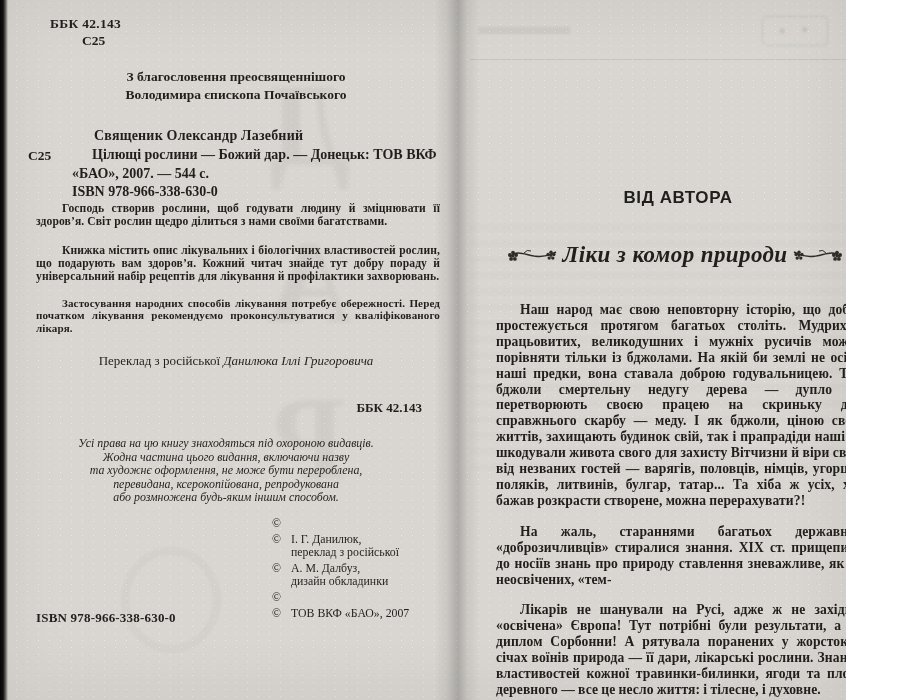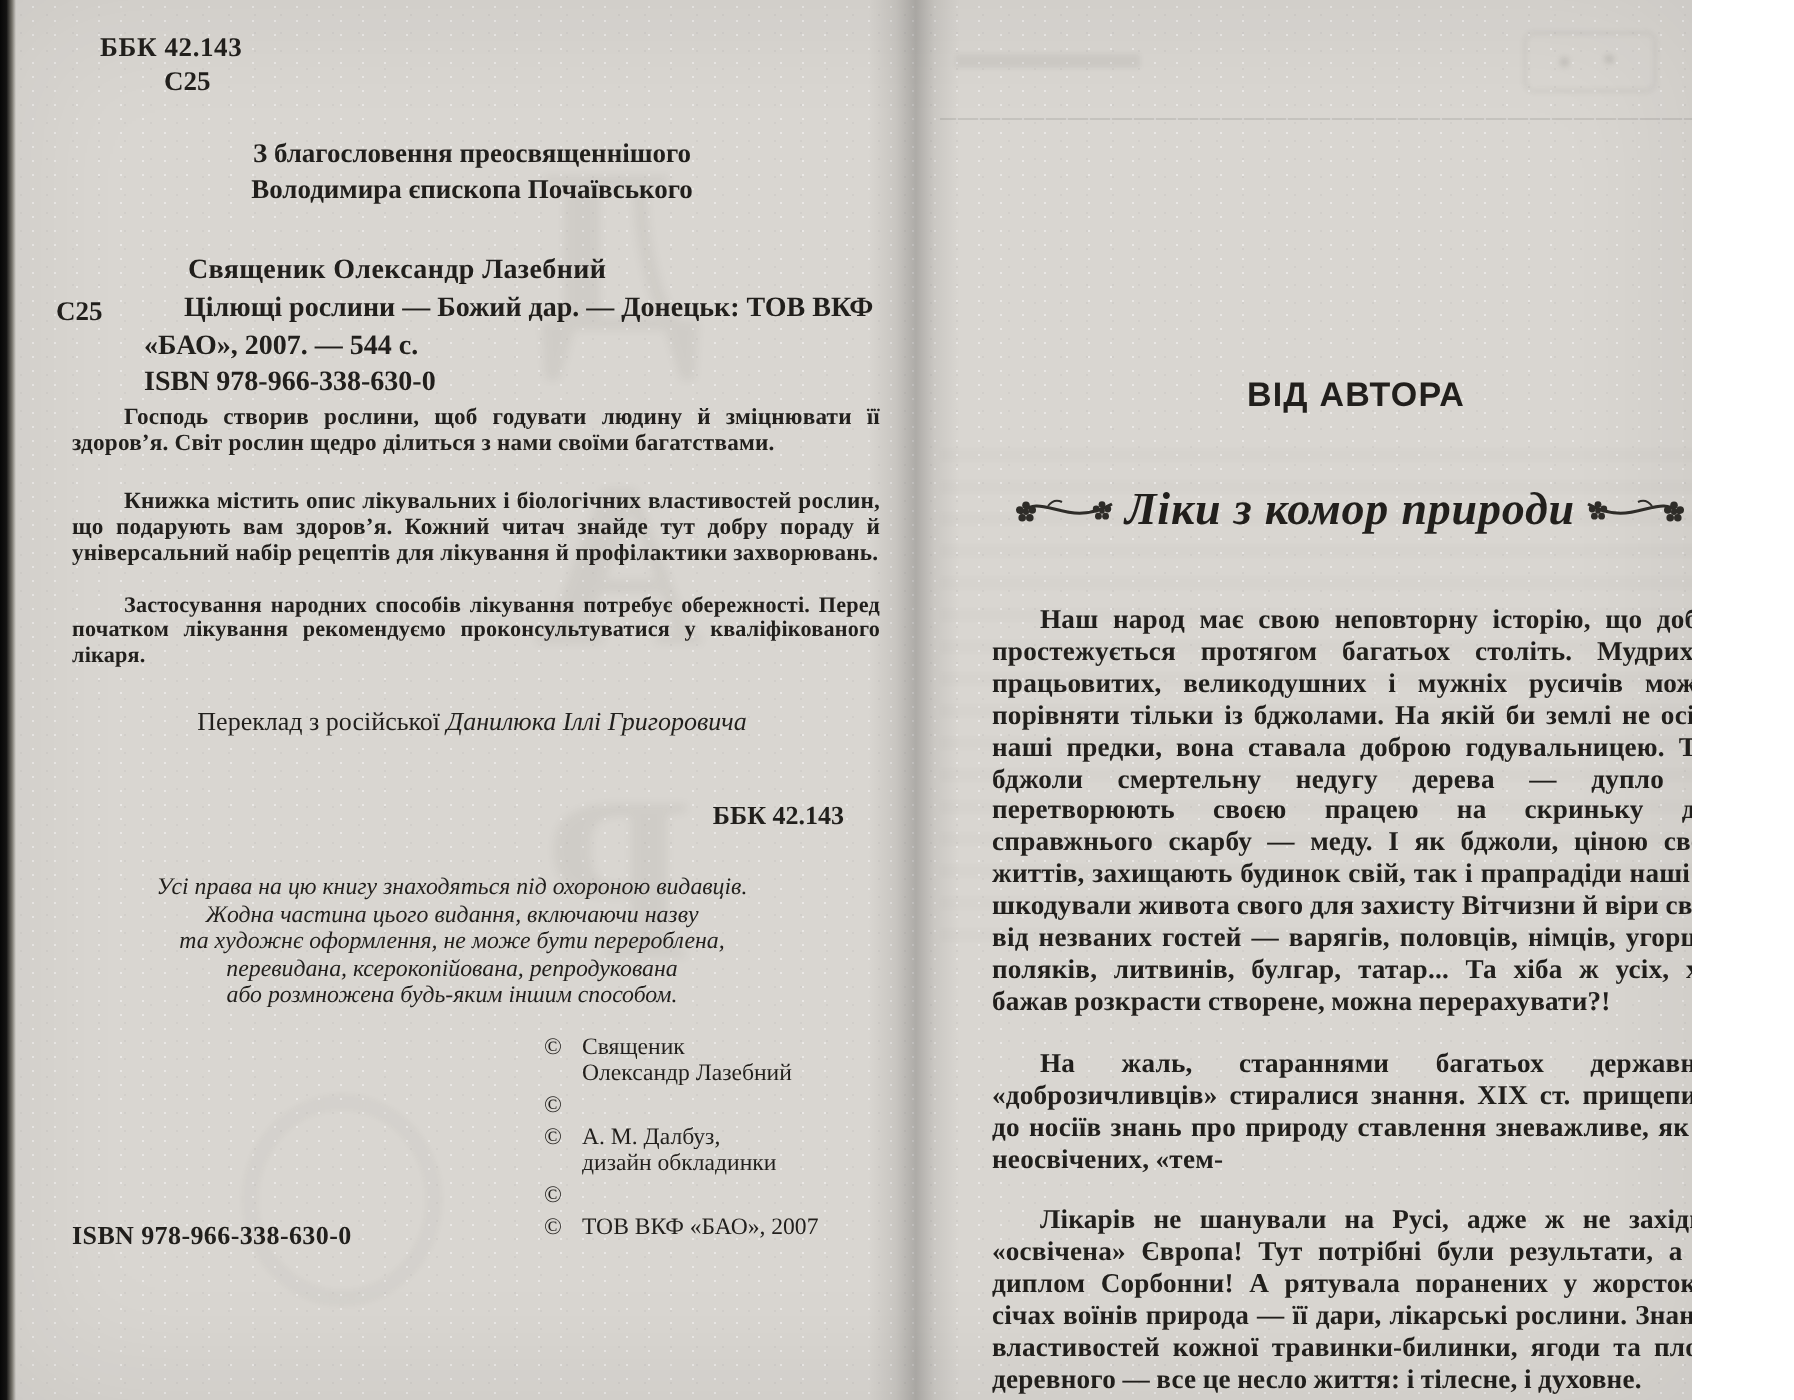--- a/index.html
+++ b/index.html
@@ -105,25 +105,25 @@
     <div class="abs b bbk-right">ББК 42.143</div>
     <div class="abs it center preline rights">Усі права на цю книгу знаходяться під охороною видавців.
 Жодна частина цього видання, включаючи назву
 та художнє оформлення, не може бути перероблена,
 перевидана, ксерокопійована, репродукована
 або розмножена будь-яким іншим способом.</div>
 
     <div class="abs copyrights">
       <div class="c-row">
         <span class="c-mark">©</span>
-        <span class="preline">Священик
-Олександр Лазебний</span>
       </div>
       <div class="c-row">
         <span class="c-mark">©</span>
+        <span class="preline">І. Г. Данилюк,
+переклад з російської</span>
       </div>
       <div class="c-row">
         <span class="c-mark">©</span>
         <span class="preline">А. М. Далбуз,
 дизайн обкладинки</span>
       </div>
       <div class="c-row">
         <span class="c-mark">©</span>
       </div>
       <div class="c-row">

